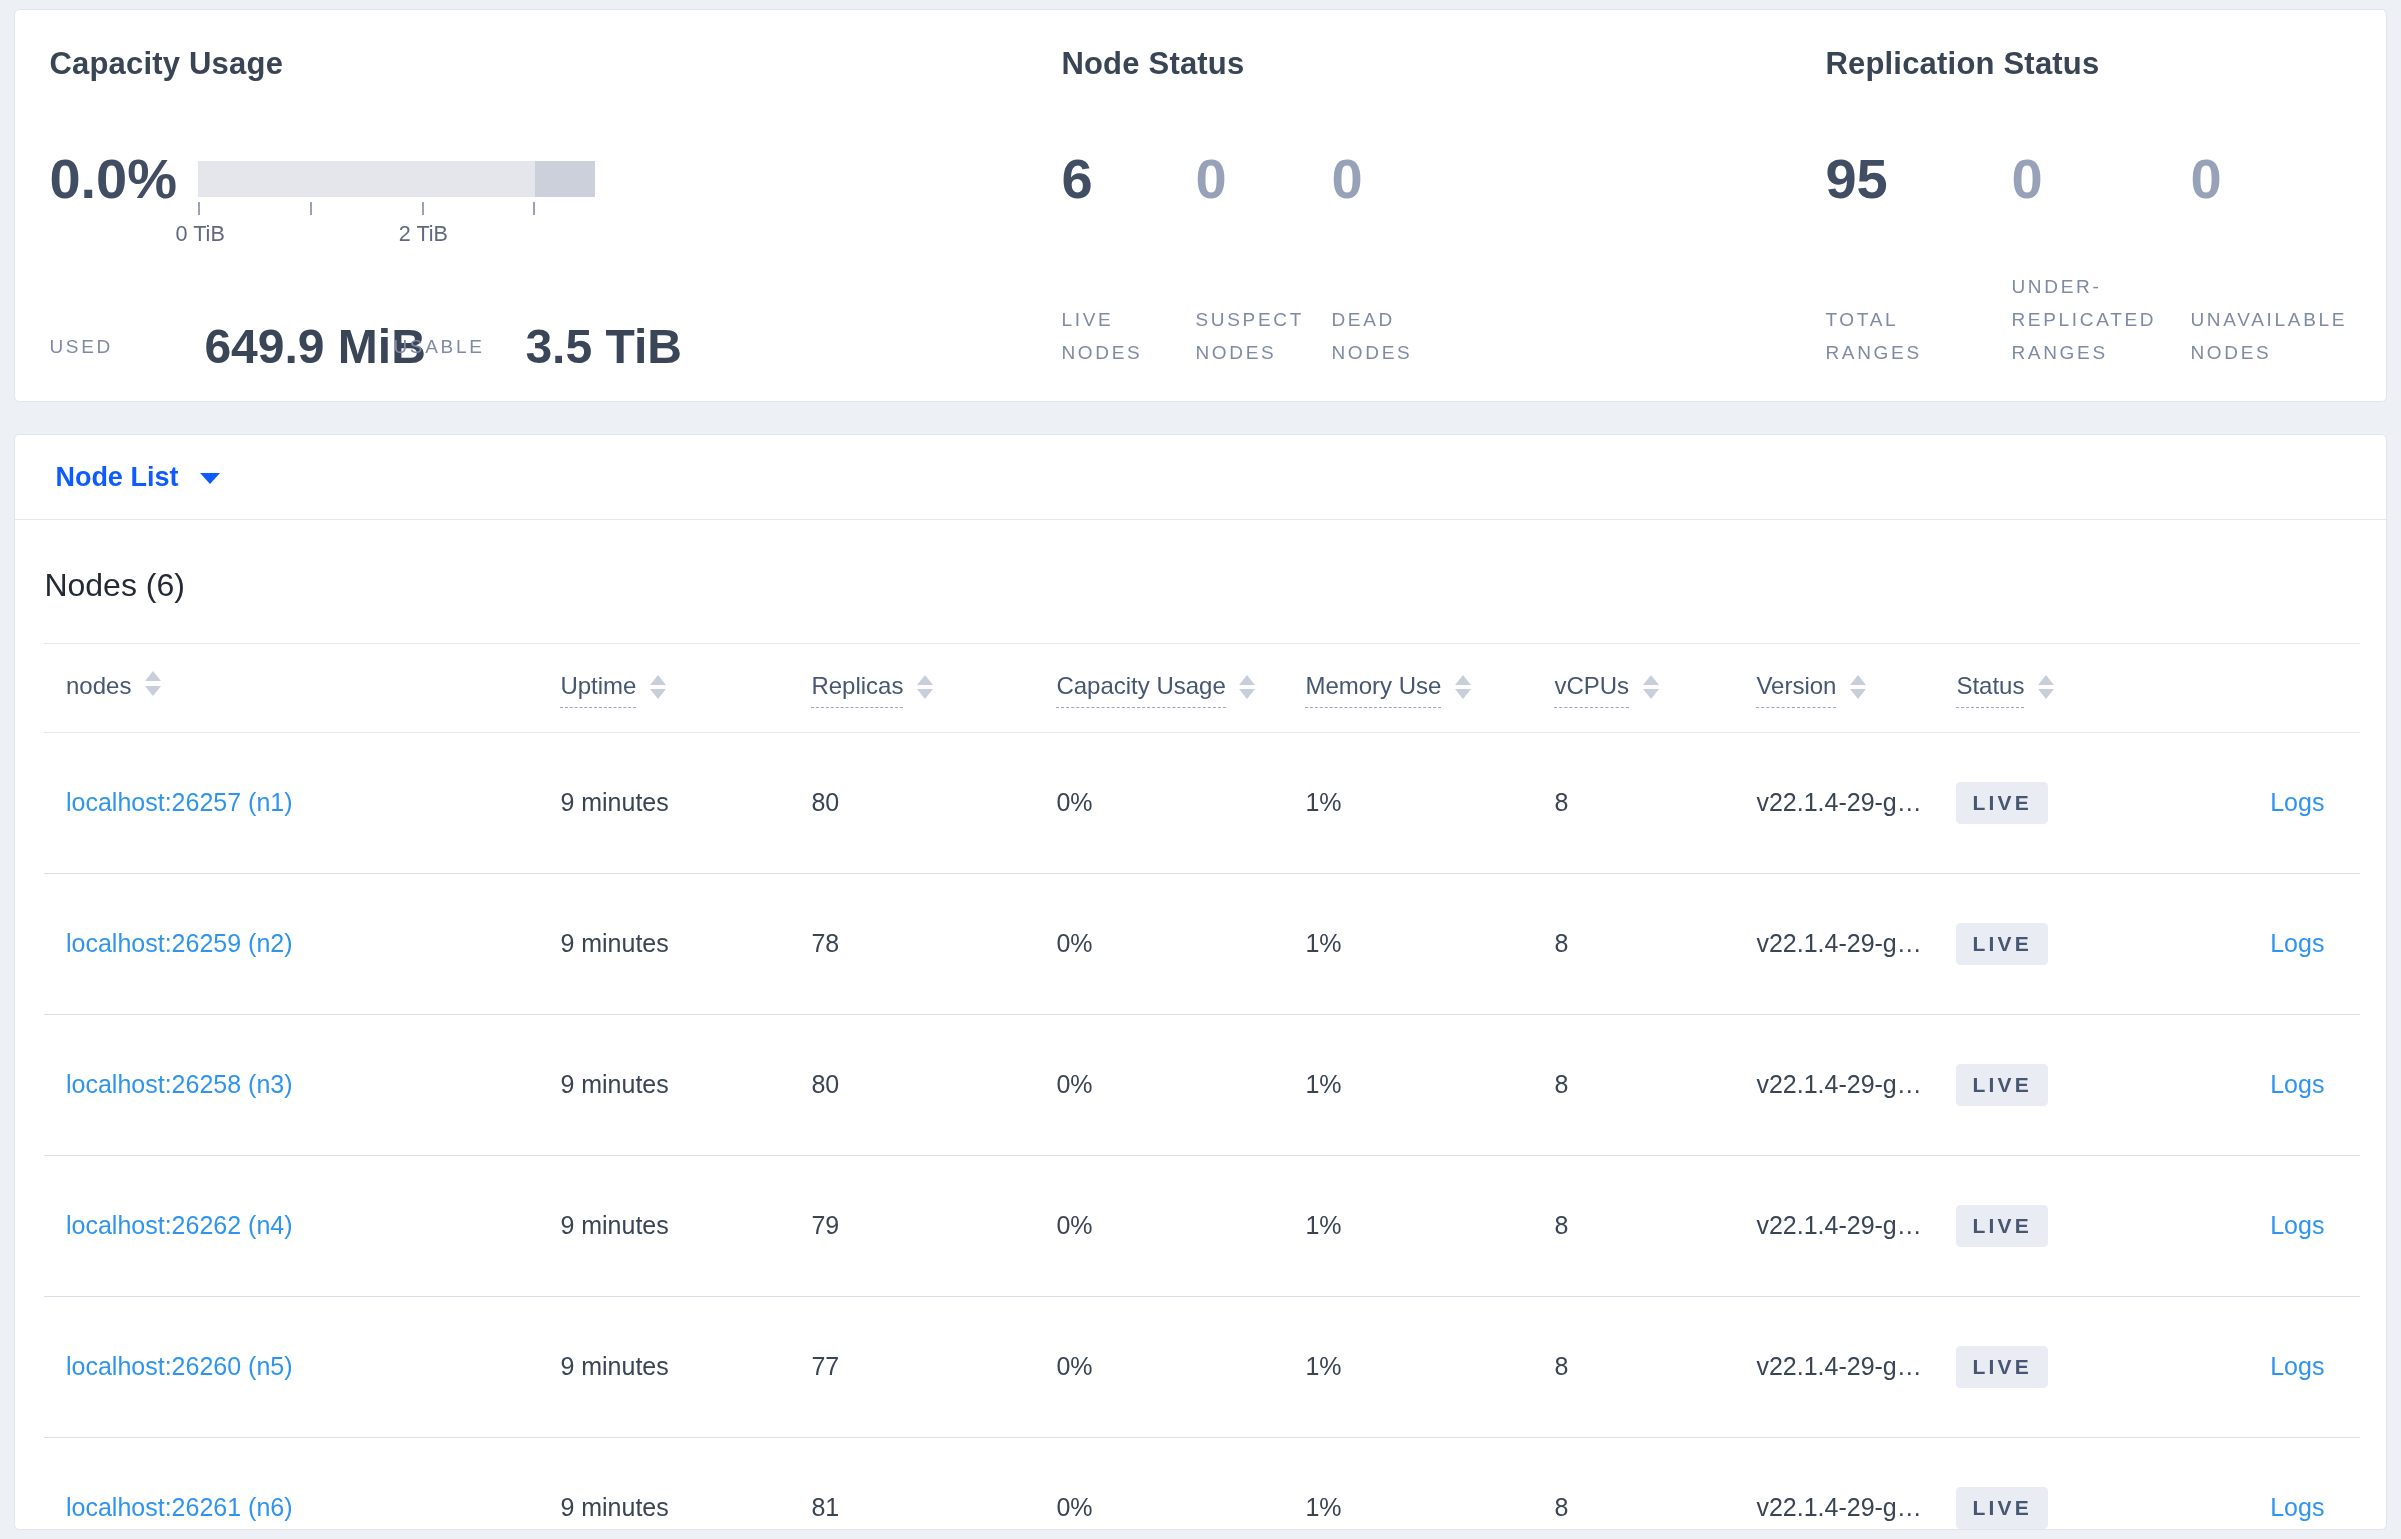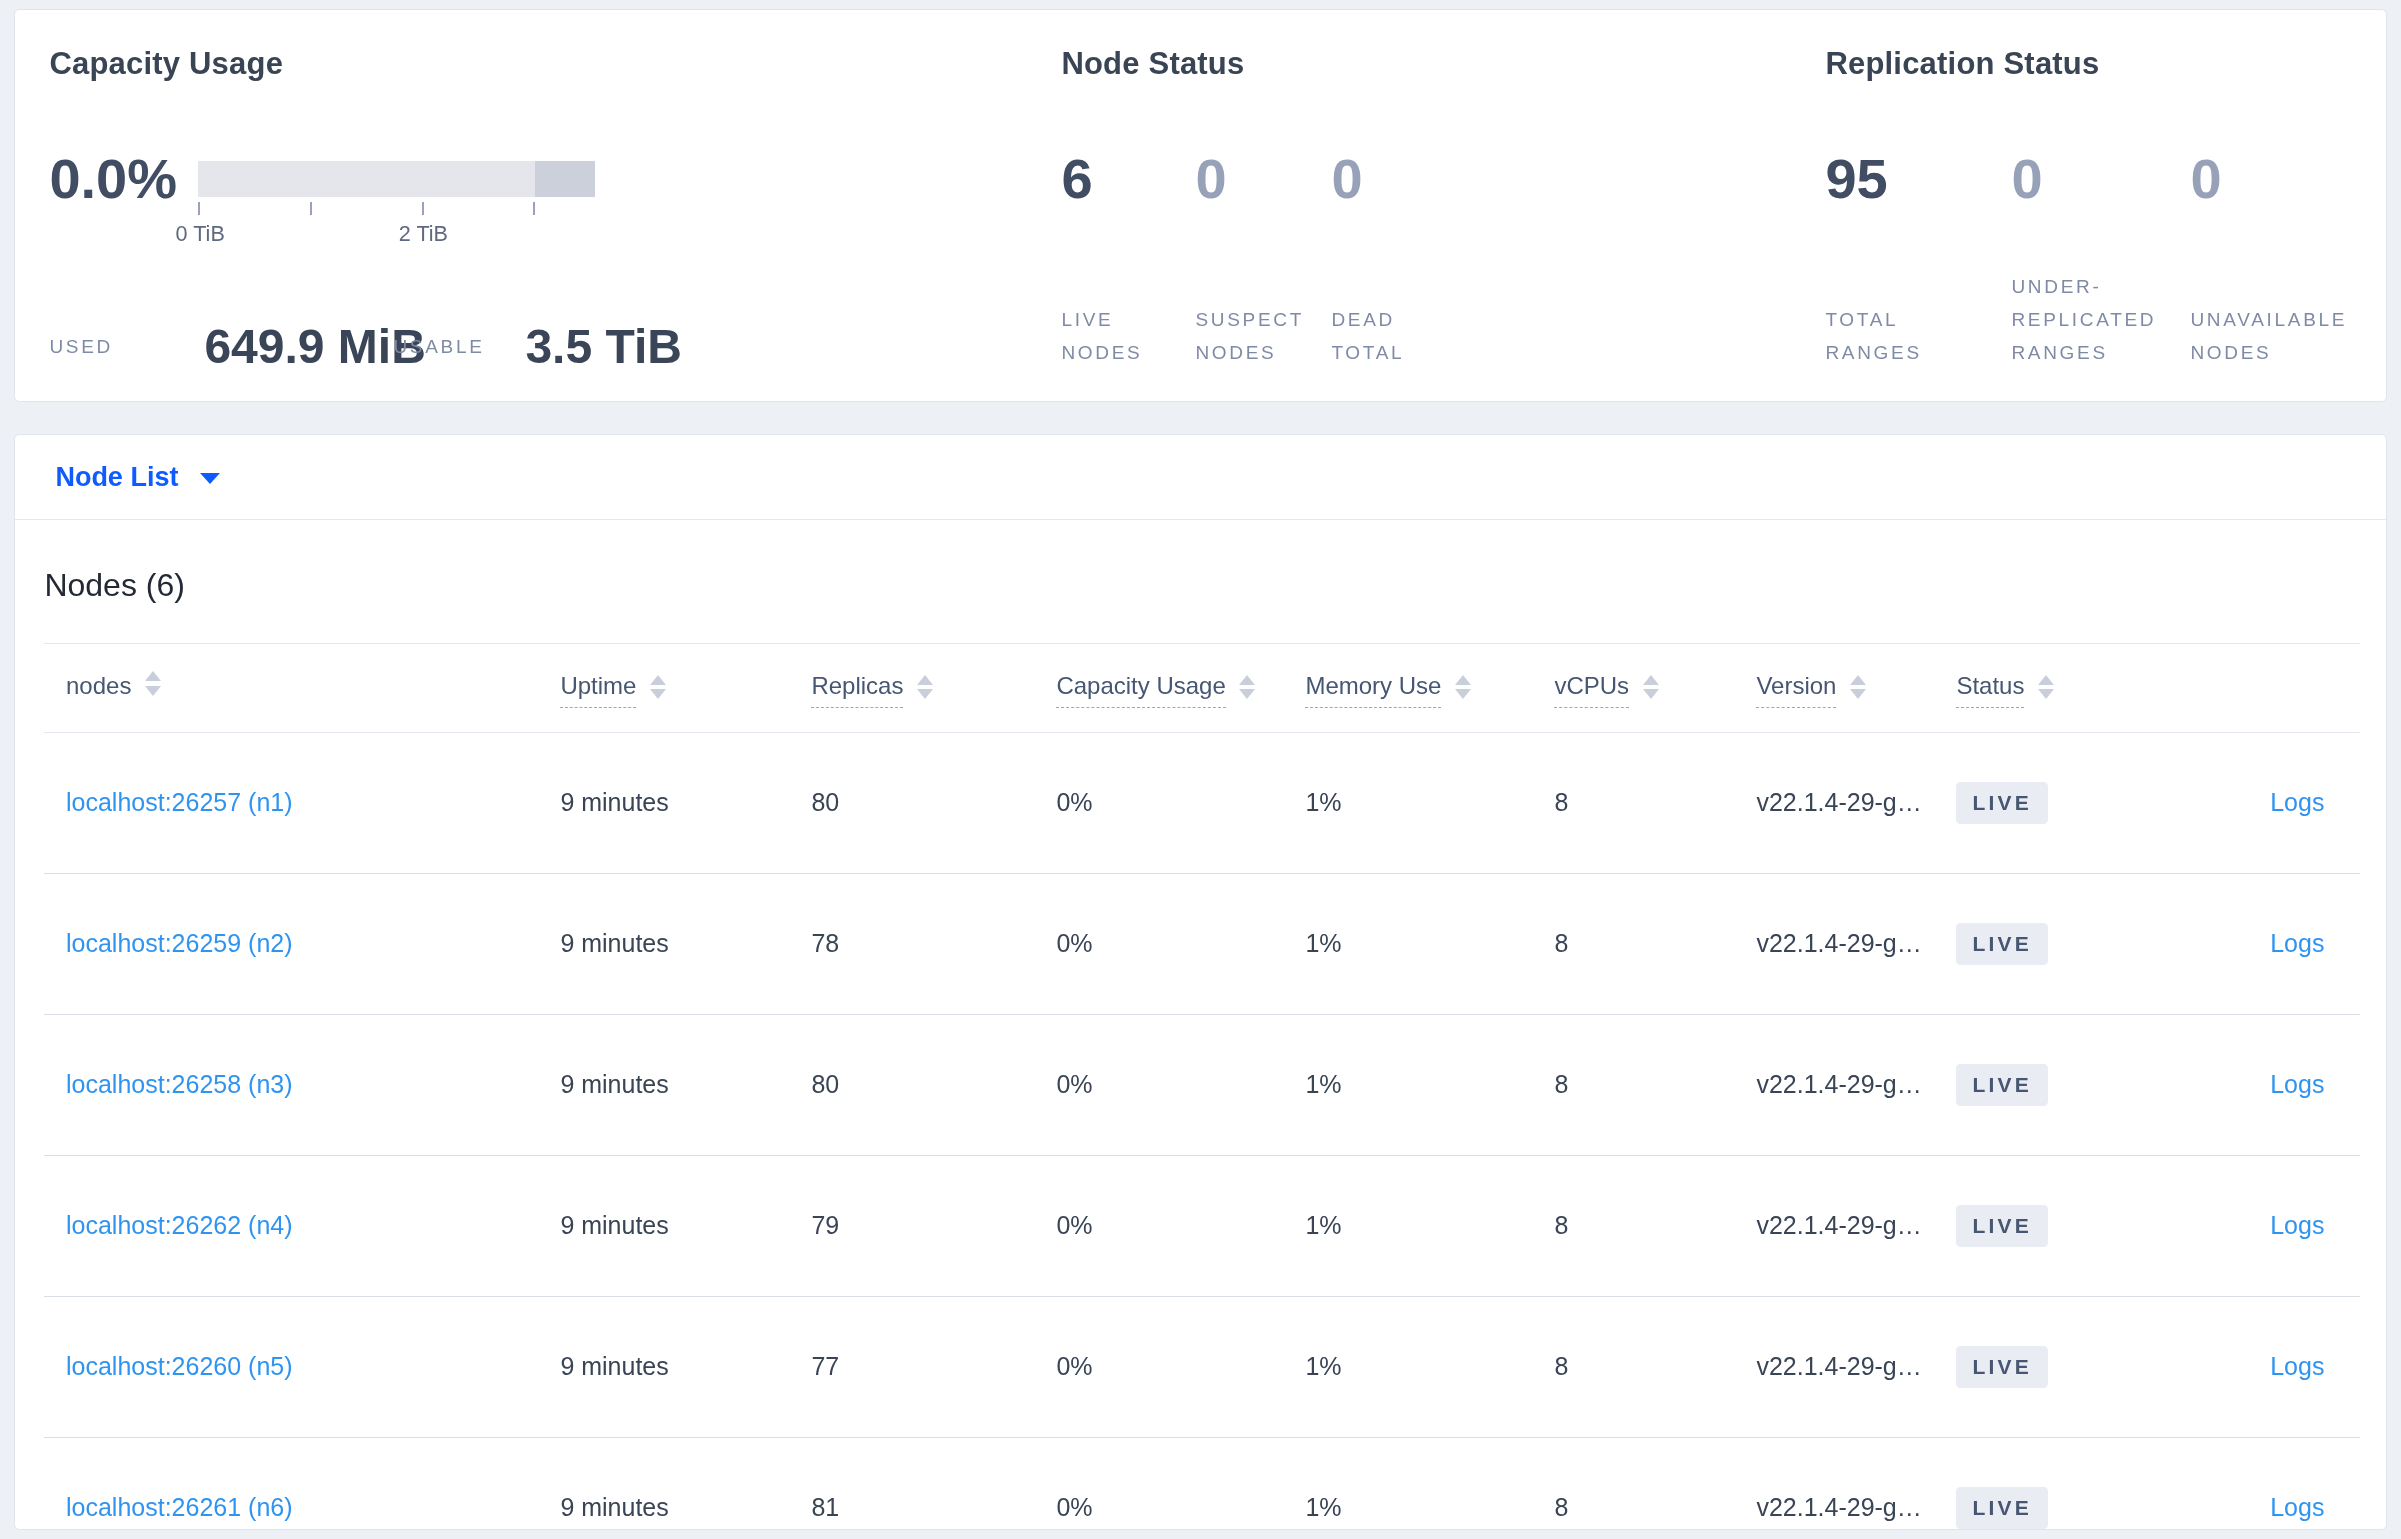--- a/index.html
+++ b/index.html
@@ -156,21 +156,21 @@
     <div class="stat" style="left:0px;width:117px">
       <div class="stat-number">6</div>
       <div class="stat-label">LIVE NODES</div>
     </div>
     <div class="stat" style="left:134px;width:124px">
       <div class="stat-number muted">0</div>
       <div class="stat-label">SUSPECT NODES</div>
     </div>
     <div class="stat" style="left:270px;width:117px">
       <div class="stat-number muted">0</div>
-      <div class="stat-label">DEAD TOTAL</div>
+      <div class="stat-label">DEAD NODES</div>
     </div>
   </div>
 
   <div class="sec" id="sec-replication">
     <h3>Replication Status</h3>
     <div class="stat" style="left:0px;width:135px">
       <div class="stat-number">95</div>
       <div class="stat-label">TOTAL RANGES</div>
     </div>
     <div class="stat" style="left:186px;width:160px">

